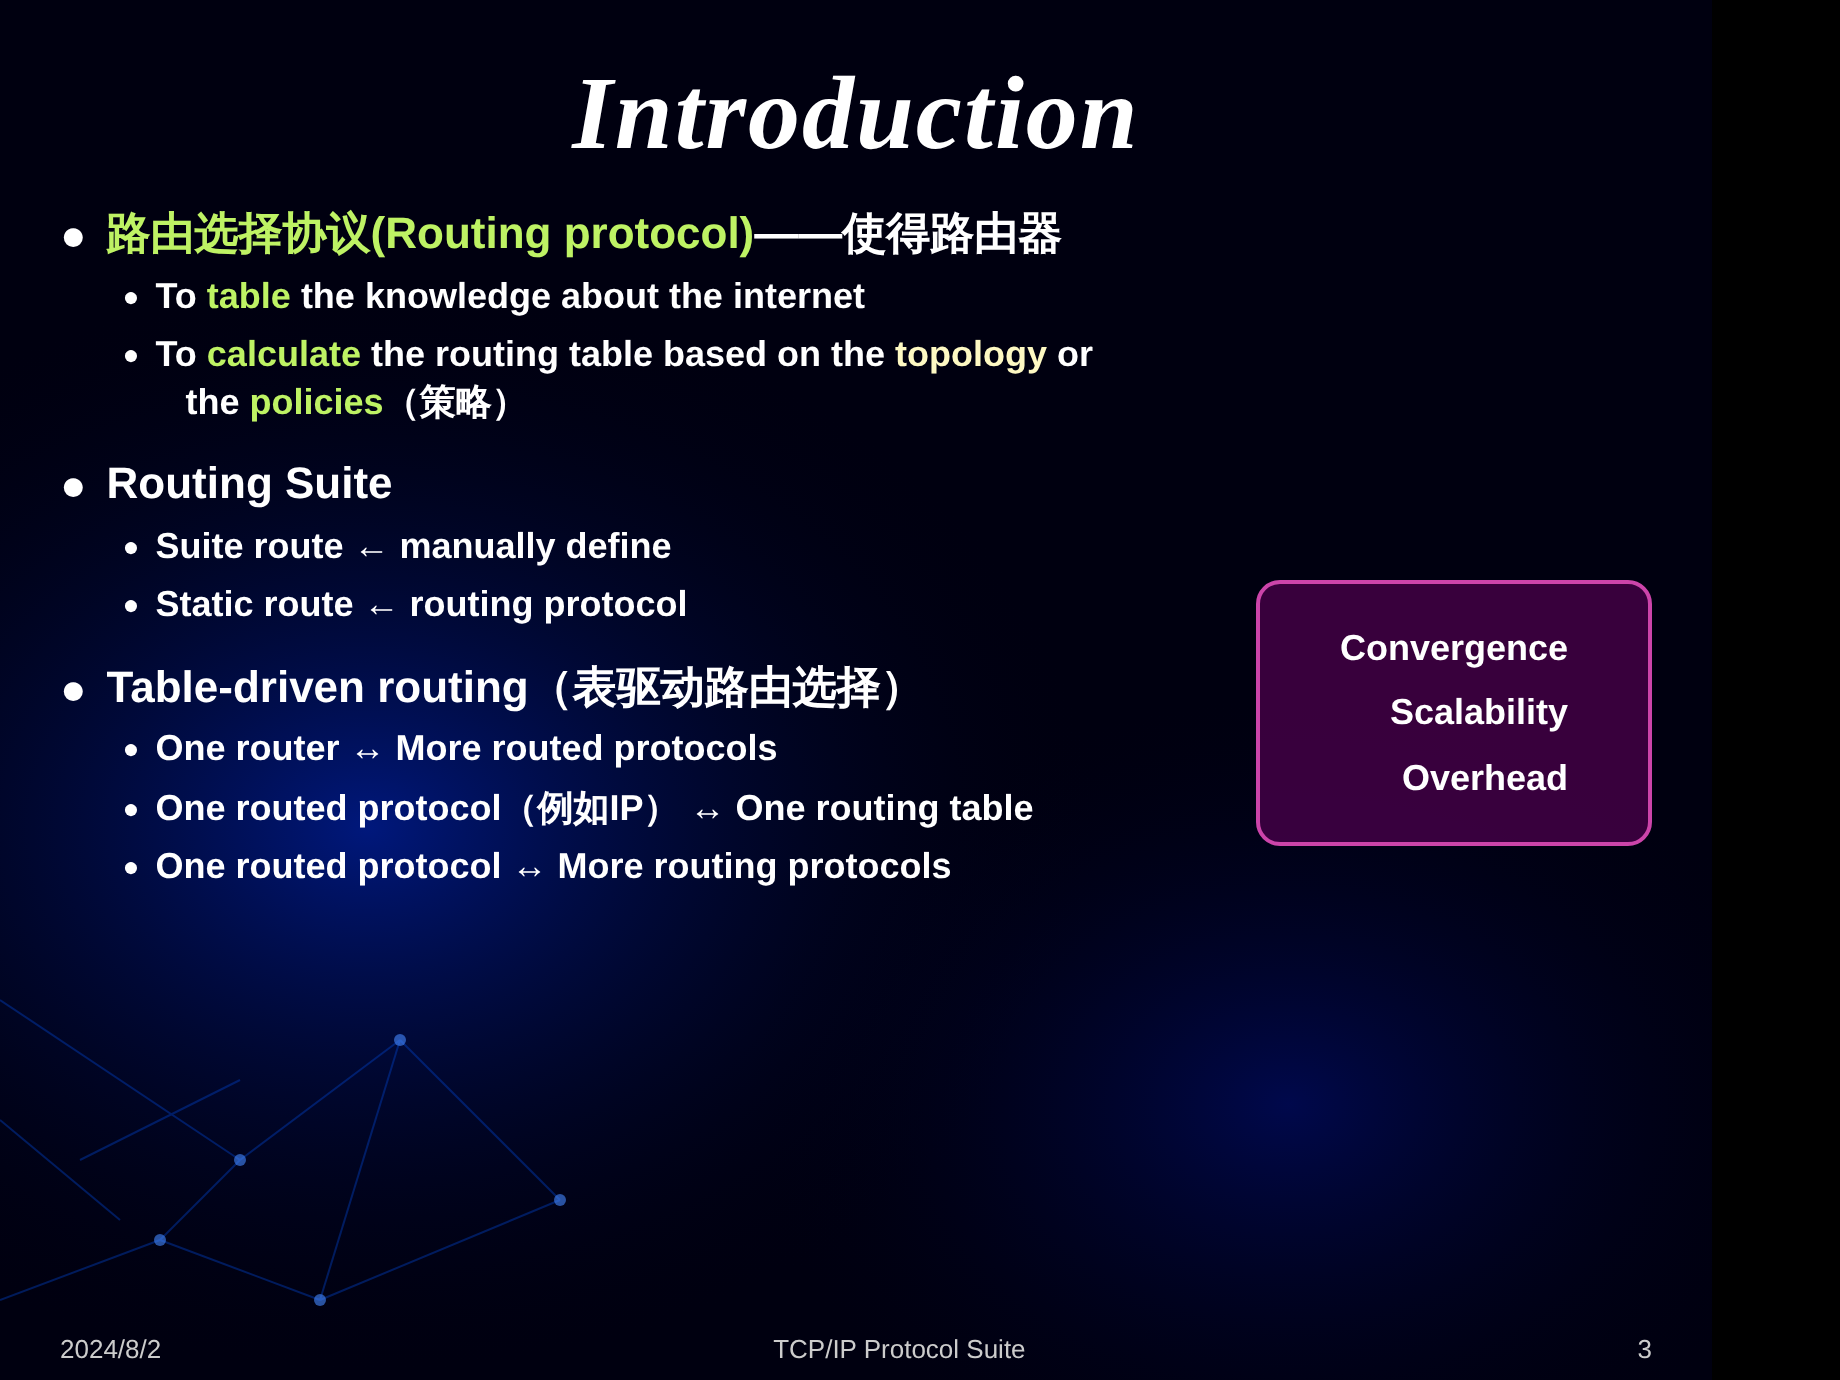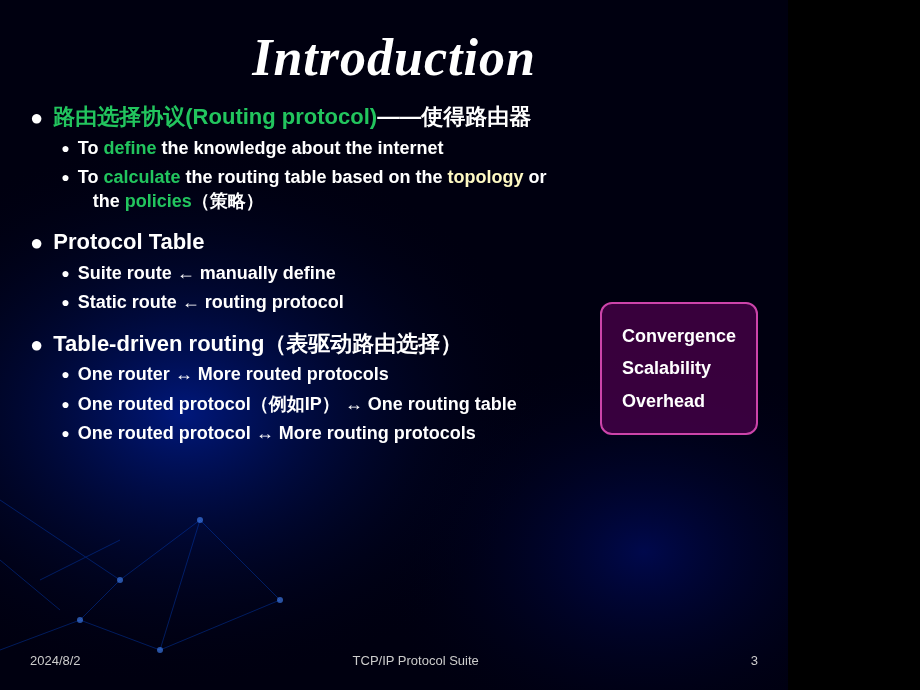--- a/index.html
+++ b/index.html
@@ -7,21 +7,21 @@
     body {
       width: 920px;
       height: 690px;
       overflow: hidden;
       background: #000;
       font-family: 'Arial Black', 'Arial', sans-serif;
       position: relative;
     }
 
     .slide {
-      width: 788px;
+      width: 856px;
       height: 690px;
       background: #000010;
       position: relative;
       overflow: hidden;
     }
 
     
     .bg-canvas {
       position: absolute;
       top: 0; left: 0;
@@ -68,21 +68,21 @@
 
     .bullet-text-l1 {
       font-size: 22px;
       font-weight: 900;
       color: #ffffff;
       font-family: 'Arial Black', Arial, sans-serif;
       line-height: 1.3;
     }
 
     .green-text {
-      color: #22c55e;
+      color: #bef264;
     }
 
     .yellow-text {
       color: #fef9c3;
     }
 
     .sub-list {
       list-style: none;
       margin: 4px 0 4px 0;
       padding-left: 8px;
@@ -110,37 +110,36 @@
       line-height: 1.35;
     }
 
     .convergence-box {
       position: absolute;
       right: 30px;
       top: 290px;
       border: 2px solid #cc44aa;
       border-radius: 12px;
       background: rgba(80, 0, 80, 0.7);
-      padding: 16px 20px;
-      text-align: left;
+      padding: 16px 40px;
+      text-align: right;
       z-index: 5;
-      margin-top: 12px;
     }
 
     .convergence-box .box-item {
       font-size: 18px;
       font-weight: 900;
       color: #ffffff;
       font-family: 'Arial Black', Arial, sans-serif;
       line-height: 1.8;
     }
 
     .footer {
       position: absolute;
-      bottom: 22px;
+      bottom: 8px;
       left: 0; right: 0;
       display: flex;
       justify-content: space-between;
       padding: 0 30px;
       font-size: 13px;
       color: #cccccc;
       font-family: Arial, sans-serif;
       z-index: 5;
     }
   </style>
@@ -195,37 +194,37 @@
       <li class="bullet-level1">
         <span class="bullet-dot-l1">●</span>
         <div>
           <span class="bullet-text-l1">
             <span class="green-text">路由选择协议(Routing protocol)</span><span>——使得路由器</span>
           </span>
           <ul class="sub-list">
             <li class="bullet-level2">
               <span class="bullet-dot-l2">●</span>
               <span class="bullet-text-l2">
-                To <span class="green-text">define</span> the knowledge about the internet
+                To <span class="green-text">table</span> the knowledge about the internet
               </span>
             </li>
             <li class="bullet-level2">
               <span class="bullet-dot-l2">●</span>
               <span class="bullet-text-l2">
                 To <span class="green-text">calculate</span> the routing table based on the <span class="yellow-text">topology</span> or<br>&nbsp;&nbsp;&nbsp;the <span class="green-text">policies</span>（策略）
               </span>
             </li>
           </ul>
         </div>
       </li>
 
       <li class="bullet-level1">
         <span class="bullet-dot-l1">●</span>
         <div style="flex:1;">
-          <span class="bullet-text-l1">Protocol Table</span>
+          <span class="bullet-text-l1">Routing Suite</span>
           <ul class="sub-list">
             <li class="bullet-level2">
               <span class="bullet-dot-l2">●</span>
               <span class="bullet-text-l2">Suite route ← manually define</span>
             </li>
             <li class="bullet-level2">
               <span class="bullet-dot-l2">●</span>
               <span class="bullet-text-l2">Static route ← routing protocol</span>
             </li>
           </ul>

